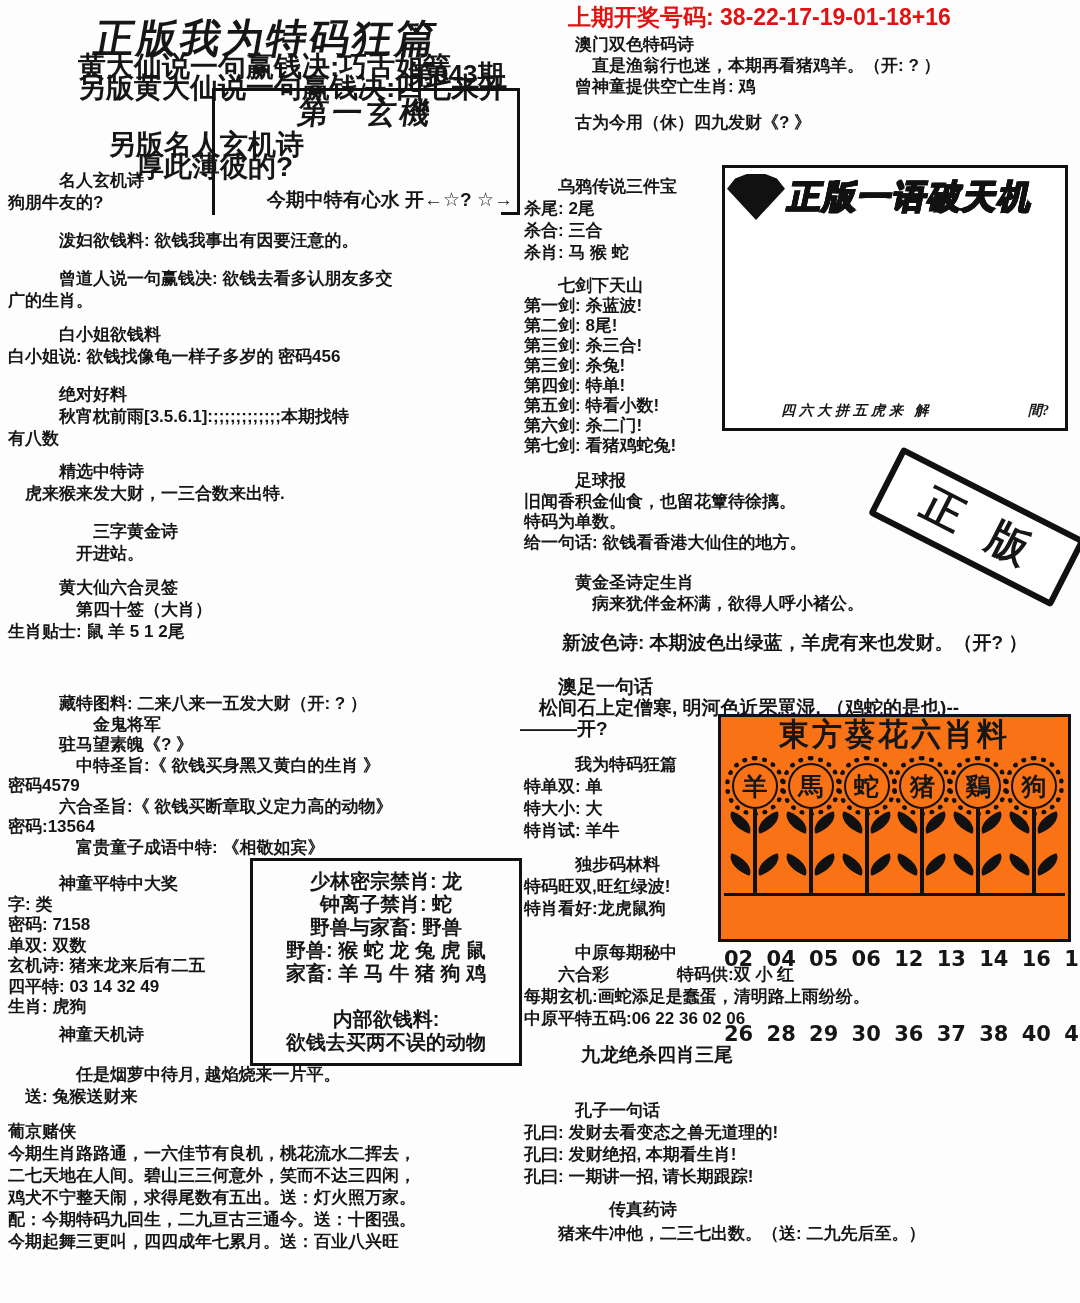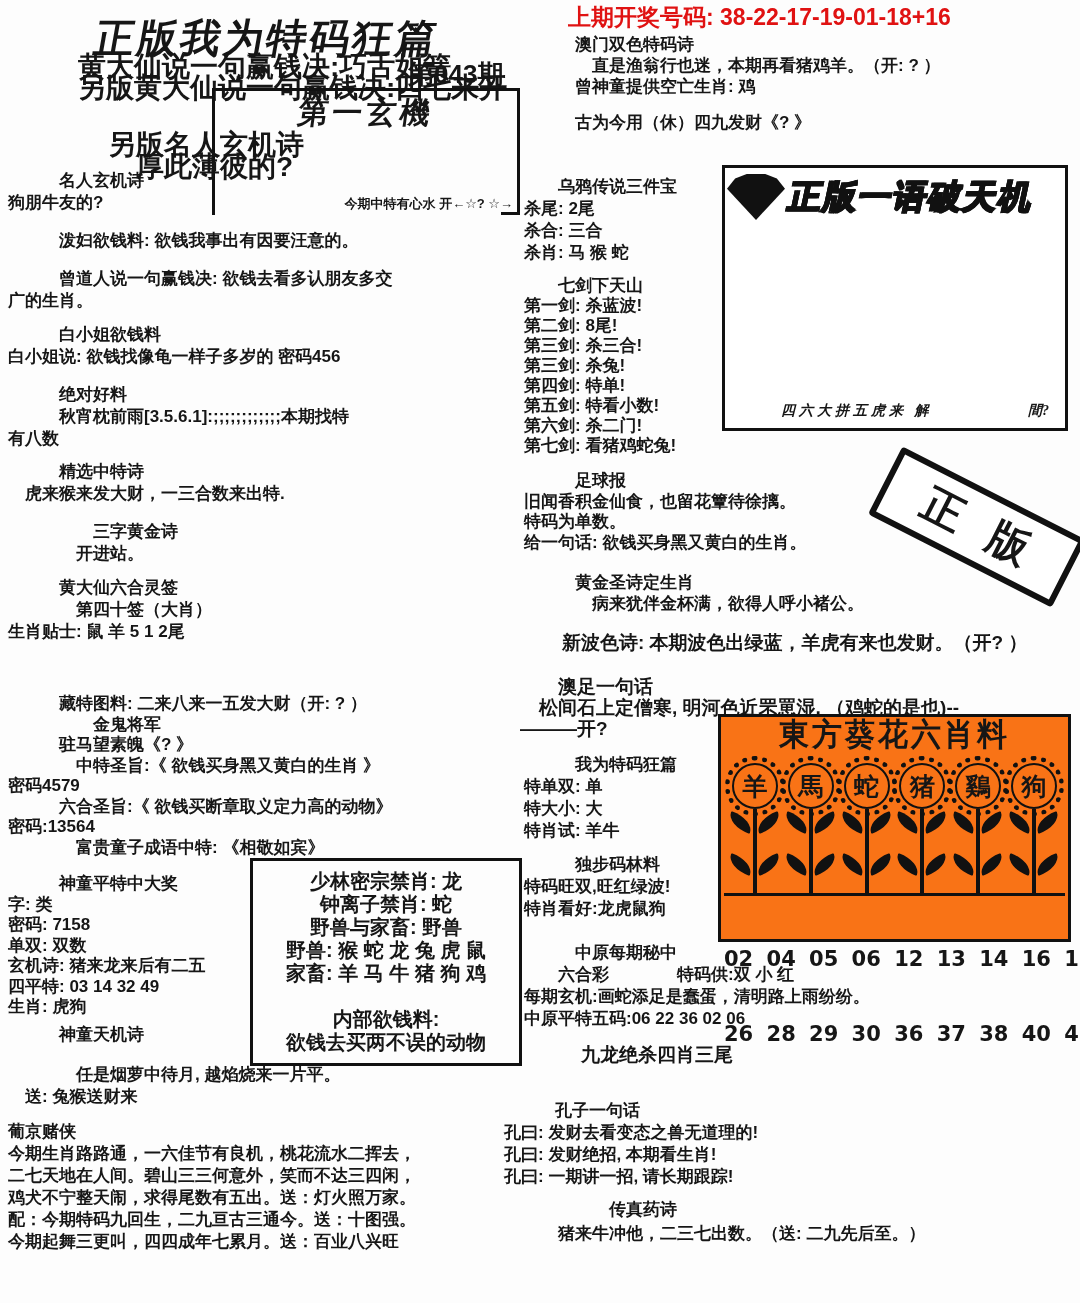--- a/index.html
+++ b/index.html
@@ -10,21 +10,21 @@
   .red{color:#e01212;}
   
   .main-title{font-size:40px;font-weight:900;letter-spacing:3px;transform:skewX(-10deg);line-height:44px;}
   .issue{font-size:26px;font-weight:900;}
   
   .box1{position:absolute;left:212px;top:88px;width:302px;height:124px;
         border-top:3px solid #111;border-left:3px solid #111;border-right:3px solid #111;}
   .box1::after{content:"";position:absolute;right:0;bottom:0;width:16px;border-bottom:3px solid #111;}
   .box1-title{text-align:center;font-size:30px;font-weight:900;transform:skewX(-8deg);
               letter-spacing:4px;margin-top:2px;}
-  .box1-hint{position:absolute;right:4px;bottom:2px;font-size:13px;font-weight:700;white-space:pre;}
+  .box1-hint{position:absolute;right:4px;bottom:2px;font-size:19px;font-weight:700;white-space:pre;}
   
   .box2{position:absolute;left:250px;top:858px;width:266px;height:202px;border:3px solid #111;
         display:flex;flex-direction:column;justify-content:center;text-align:center;
         font-size:20px;line-height:23px;font-weight:700;white-space:pre;}
   .box2 div{min-height:23px;}
   
   .dbox{position:absolute;left:722px;top:165px;width:340px;height:260px;border:3px solid #111;background:#fff;}
   .dbox-head{display:flex;align-items:center;padding:6px 4px 0 2px;}
   .gem{width:58px;height:46px;background:#111;flex:0 0 auto;
        clip-path:polygon(50% 100%,0% 32%,14% 10%,34% 0,66% 0,86% 10%,100% 32%);}
@@ -101,21 +101,21 @@
   <div class="dbox">
     <div class="dbox-head">
       <span class="gem"></span>
       <span class="dbox-title">正版一语破天机</span>
     </div>
     <div class="dbox-note">四六大拼五虎来 解</div>
     <div class="dbox-q">間?</div>
   </div>
 
   <div class="g" style="left:524px;top:276px;line-height:20px;"><div>　　七剑下天山</div><div>第一剑: 杀蓝波!</div><div>第二剑: 8尾!</div><div>第三剑: 杀三合!</div><div>第三剑: 杀兔!</div><div>第四剑: 特单!</div><div>第五剑: 特看小数!</div><div>第六剑: 杀二门!</div><div>第七剑: 看猪鸡蛇兔!</div></div>
-  <div class="g" style="left:524px;top:471px;line-height:20.5px;"><div>　　　足球报</div><div>旧闻香积金仙食，也留花簟待徐摛。</div><div>特码为单数。</div><div>给一句话: 欲钱买身黑又黄白的生肖。</div></div>
+  <div class="g" style="left:524px;top:471px;line-height:20.5px;"><div>　　　足球报</div><div>旧闻香积金仙食，也留花簟待徐摛。</div><div>特码为单数。</div><div>给一句话: 欲钱看香港大仙住的地方。</div></div>
 
   <div class="stamp">正 版</div>
 
   <div class="g" style="left:524px;top:572px;line-height:21px;"><div>　　　黄金圣诗定生肖</div><div>　　　　病来犹伴金杯满，欲得人呼小褚公。</div></div>
   <div class="g" style="left:524px;top:632px;font-size:19px;"><div>　　新波色诗: 本期波色出绿蓝，羊虎有来也发财。（开? ）</div></div>
   <div class="g" style="left:520px;top:676px;font-size:19px;line-height:21px;"><div>　　澳足一句话</div><div>　松间石上定僧寒, 明河色近罘罳湿, （鸡蛇的是也)--</div><div>———开?</div></div>
   <div class="g" style="left:524px;top:754px;"><div>　　　我为特码狂篇</div><div>特单双: 单</div><div>特大小: 大</div><div>特肖试: 羊牛</div></div>
   <div class="g" style="left:524px;top:854px;"><div>　　　独步码林料</div><div>特码旺双,旺红绿波!</div><div>特肖看好:龙虎鼠狗</div></div>
 
   <div class="sbox">
@@ -189,16 +189,16 @@
       </div>
       </div>
     <div class="nums">
       <div>02 04 05 06 12 13 14 16 17 18 24 25</div>
       <div>26 28 29 30 36 37 38 40 41 42 48 49</div>
     </div>
   </div>
 
   <div class="g" style="left:524px;top:942px;"><div>　　　中原每期秘中</div><div>　　六合彩　　　　特码供:双 小 红</div><div>每期玄机:画蛇添足是蠢蛋，清明路上雨纷纷。</div><div>中原平特五码:06 22 36 02 06</div></div>
   <div class="g" style="left:524px;top:1044px;font-size:19px;"><div>　　　九龙绝杀四肖三尾</div></div>
-  <div class="g" style="left:504px;top:1100px;"><div>　　　孔子一句话</div><div>孔曰: 发财去看变态之兽无道理的!</div><div>孔曰: 发财绝招, 本期看生肖!</div><div>孔曰: 一期讲一招, 请长期跟踪!</div></div>
+  <div class="g" style="left:524px;top:1100px;"><div>　　　孔子一句话</div><div>孔曰: 发财去看变态之兽无道理的!</div><div>孔曰: 发财绝招, 本期看生肖!</div><div>孔曰: 一期讲一招, 请长期跟踪!</div></div>
   <div class="g" style="left:524px;top:1198px;line-height:24px;"><div>　　　　　传真药诗</div><div>　　猪来牛冲他，二三七出数。（送: 二九先后至。）</div></div>
 
 </div>
 
 </body></html>

